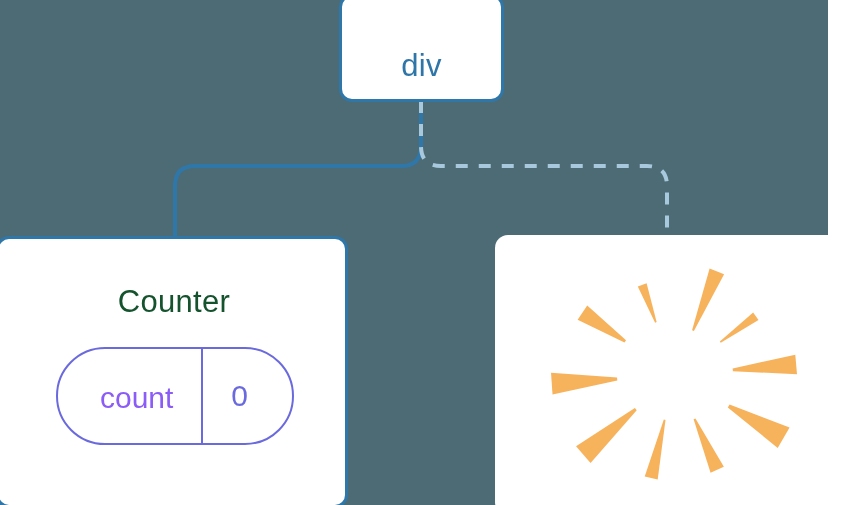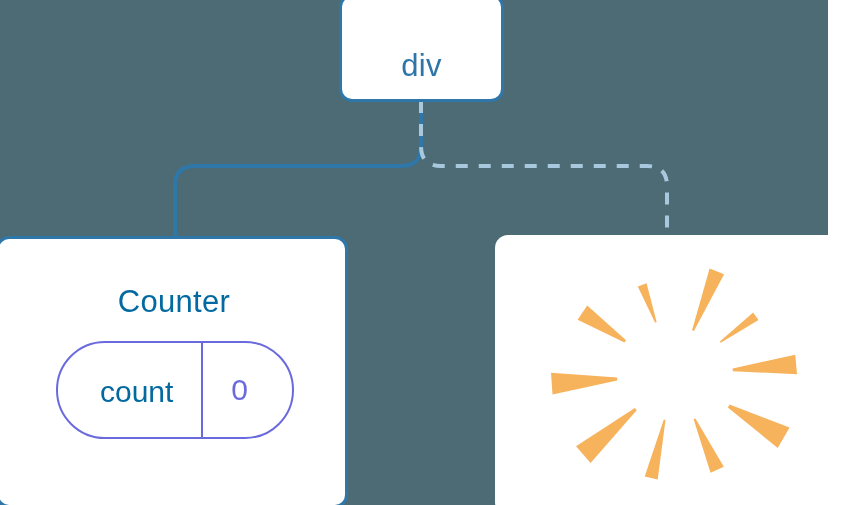--- a/index.html
+++ b/index.html
@@ -65,44 +65,44 @@
     left: -4px;
     top: 236px;
     width: 352px;
     height: 272px;
     display: flex;
     flex-direction: column;
     align-items: center;
     padding-top: 47px;
   }
   .node-title-counter {
-    color: #0369a1;
+    color: #14532d;
     font-size: 31px;
     line-height: 1;
     letter-spacing: 0.3px;
-    margin-bottom: 24px;
+    margin-bottom: 30px;
     margin-left: 4px;
   }
 
   
   .state-pill {
     display: flex;
     align-items: stretch;
     border: 2px solid #6a6ade;
     border-radius: 999px;
     height: 94px;
     overflow: hidden;
     margin-left: 6px;
   }
   .pill-key {
     display: flex;
     align-items: center;
     justify-content: center;
     padding: 4px 28px 0 42px;
-    color: #0369a1;
+    color: #8b5cf6;
     font-size: 30px;
     line-height: 1;
   }
   .pill-divider {
     width: 2px;
     background: #6a6ade;
     flex: 0 0 2px;
   }
   .pill-value {
     display: flex;

